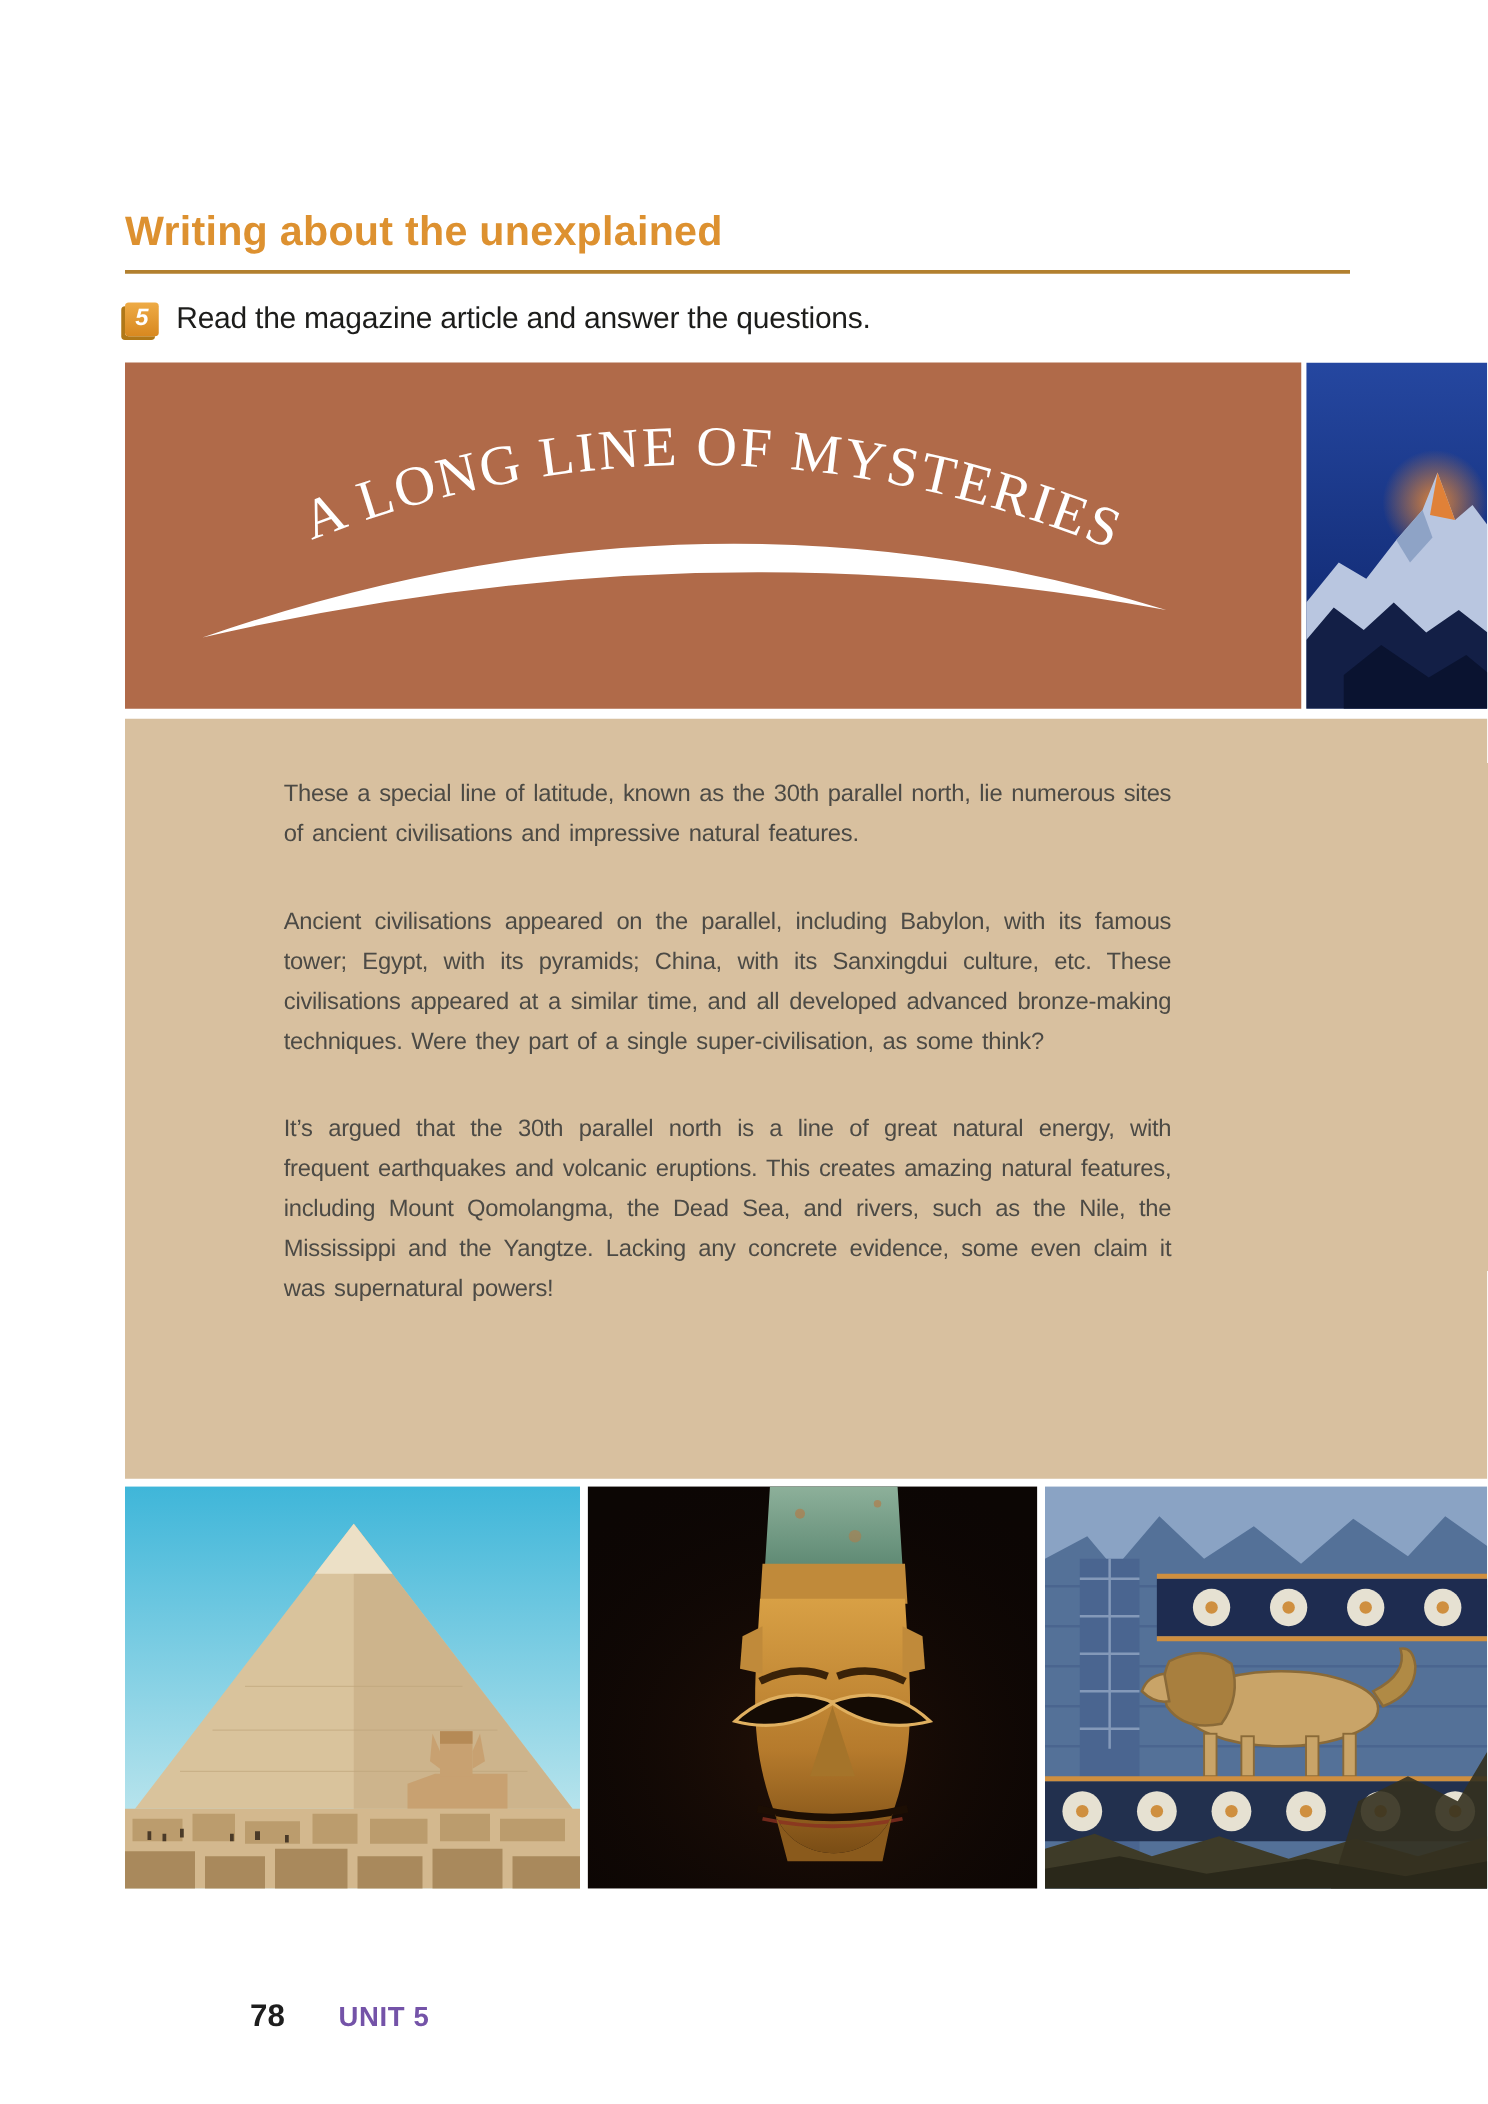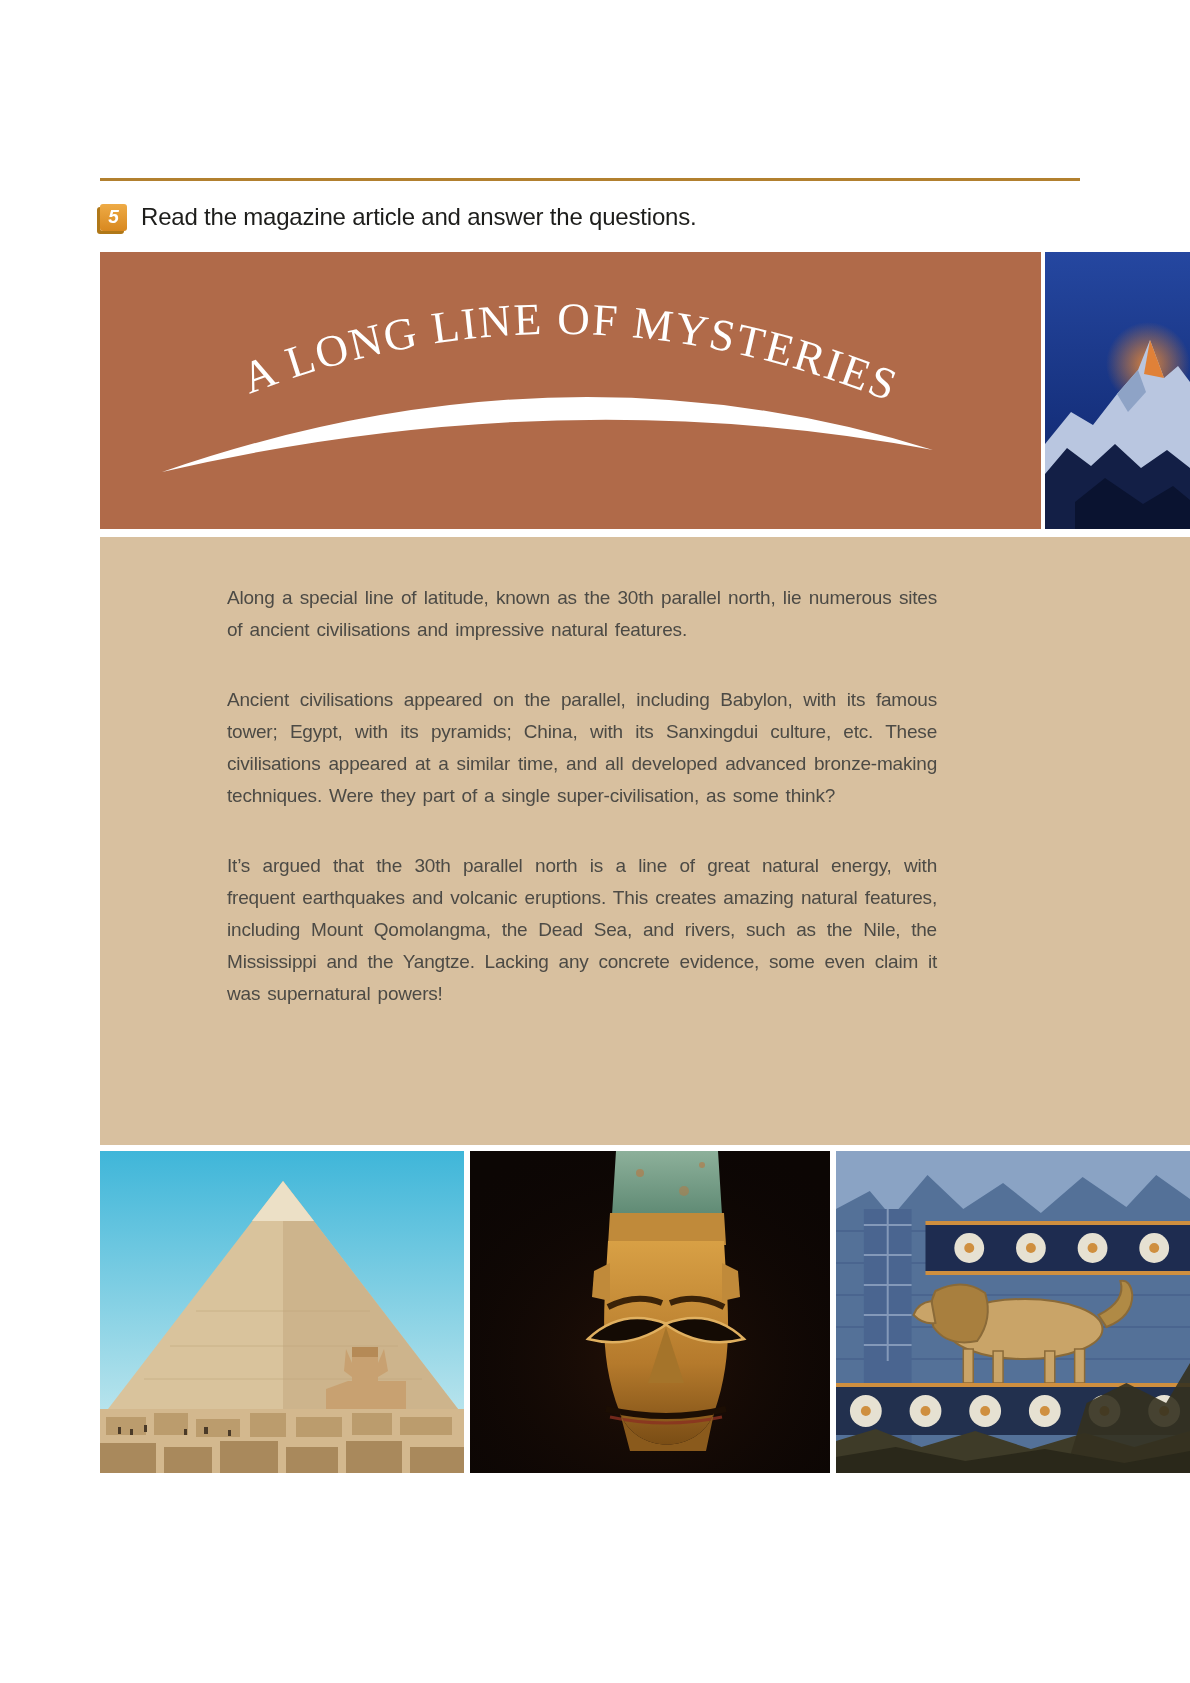--- a/index.html
+++ b/index.html
@@ -49,20 +49,21 @@
   .page-footer { display:flex; align-items:baseline; margin:88px 0 0 100px; }
   .page-number { font-size:25px; font-weight:bold; color:#1e1e1e; }
   .unit-label { font-size:22px; font-weight:bold; color:#7453a8; margin-left:43px; letter-spacing:0.5px; }
 </style>
 </head>
 <body>
 
 <div class="page">
   <div class="content">
 
+    <h1 class="page-title">Writing about the unexplained</h1>
     <div class="heading-rule"></div>
 
     <div class="exercise-line">
       <span class="exercise-badge">5</span>
       <span class="exercise-instruction">Read the magazine article and answer the questions.</span>
     </div>
 
     <div class="banner">
       <div class="banner-left">
         <svg viewBox="0 0 941 277" aria-hidden="true">
@@ -91,21 +92,21 @@
           <path d="M0 192 L26 160 L48 173 L72 142 L93 118 L105 88 L119 126 L133 114 L145 130 L145 277 L0 277 Z" fill="#b9c6e0"></path>
           <path d="M105 88 L119 126 L99 122 Z" fill="#e08138"></path>
           <path d="M72 142 L93 118 L101 140 L83 160 Z" fill="#8ea3c6"></path>
           <path d="M0 222 L22 196 L46 214 L70 192 L96 216 L122 198 L145 216 L145 277 L0 277 Z" fill="#131f46"></path>
           <path d="M30 250 L60 226 L98 252 L128 234 L145 248 L145 277 L30 277 Z" fill="#0a1330"></path>
         </svg>
       </div>
     </div>
 
     <div class="article-body">
-      <p>Along a special line of latitude, known as the 30th parallel north, lie numerous sites of ancient civilisations and impressive natural features.</p>
+      <p>These a special line of latitude, known as the 30th parallel north, lie numerous sites of ancient civilisations and impressive natural features.</p>
       <p>Ancient civilisations appeared on the parallel, including Babylon, with its famous tower; Egypt, with its pyramids; China, with its Sanxingdui culture, etc. These civilisations appeared at a similar time, and all developed advanced bronze-making techniques. Were they part of a single super-civilisation, as some think?</p>
       <p>It’s argued that the 30th parallel north is a line of great natural energy, with frequent earthquakes and volcanic eruptions. This creates amazing natural features, including Mount Qomolangma, the Dead Sea, and rivers, such as the Nile, the Mississippi and the Yangtze. Lacking any concrete evidence, some even claim it was supernatural powers!</p>
     </div>
 
     <div class="photo-row">
 
       <figure class="photo photo-1">
         <svg viewBox="0 0 364 322" preserveAspectRatio="none" aria-hidden="true">
           <defs>
             <linearGradient id="skyEg" x1="0" y1="0" x2="0" y2="1">
@@ -258,15 +259,19 @@
           </g>
           <line x1="0" y1="234" x2="356" y2="234" stroke="#cf8f3f" stroke-width="4"></line>
           <path d="M0 290 L40 278 L86 296 L140 280 L196 298 L250 282 L300 296 L356 280 L356 322 L0 322 Z" fill="#3e3b28"></path>
           <path d="M230 322 L252 252 L292 232 L332 252 L356 212 L356 322 Z" fill="#34311f" opacity="0.9"></path>
           <path d="M0 306 L60 296 L130 310 L210 298 L290 312 L356 300 L356 322 L0 322 Z" fill="#2a281a"></path>
         </svg>
       </figure>
 
     </div>
 
+    <footer class="page-footer">
+      <span class="page-number">78</span>
+      <span class="unit-label">UNIT 5</span>
+    </footer>
 
   </div>
 </div>
 
 </body></html>

